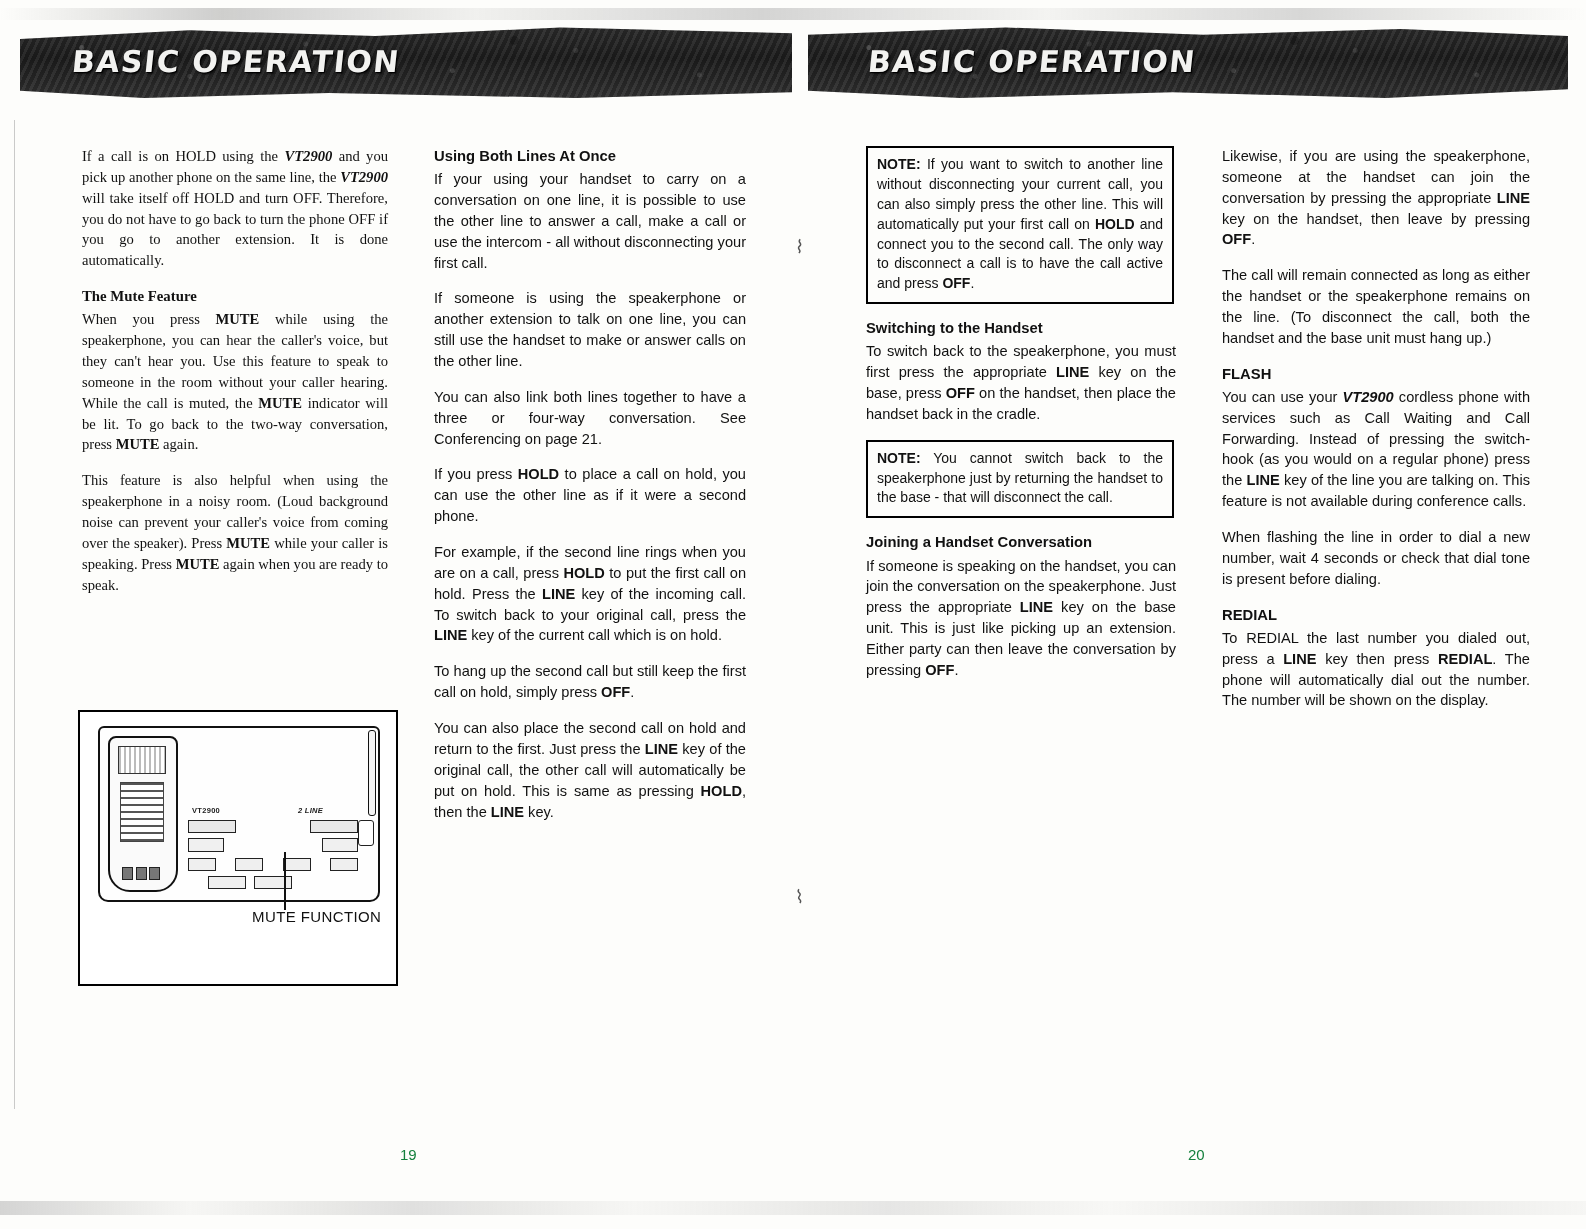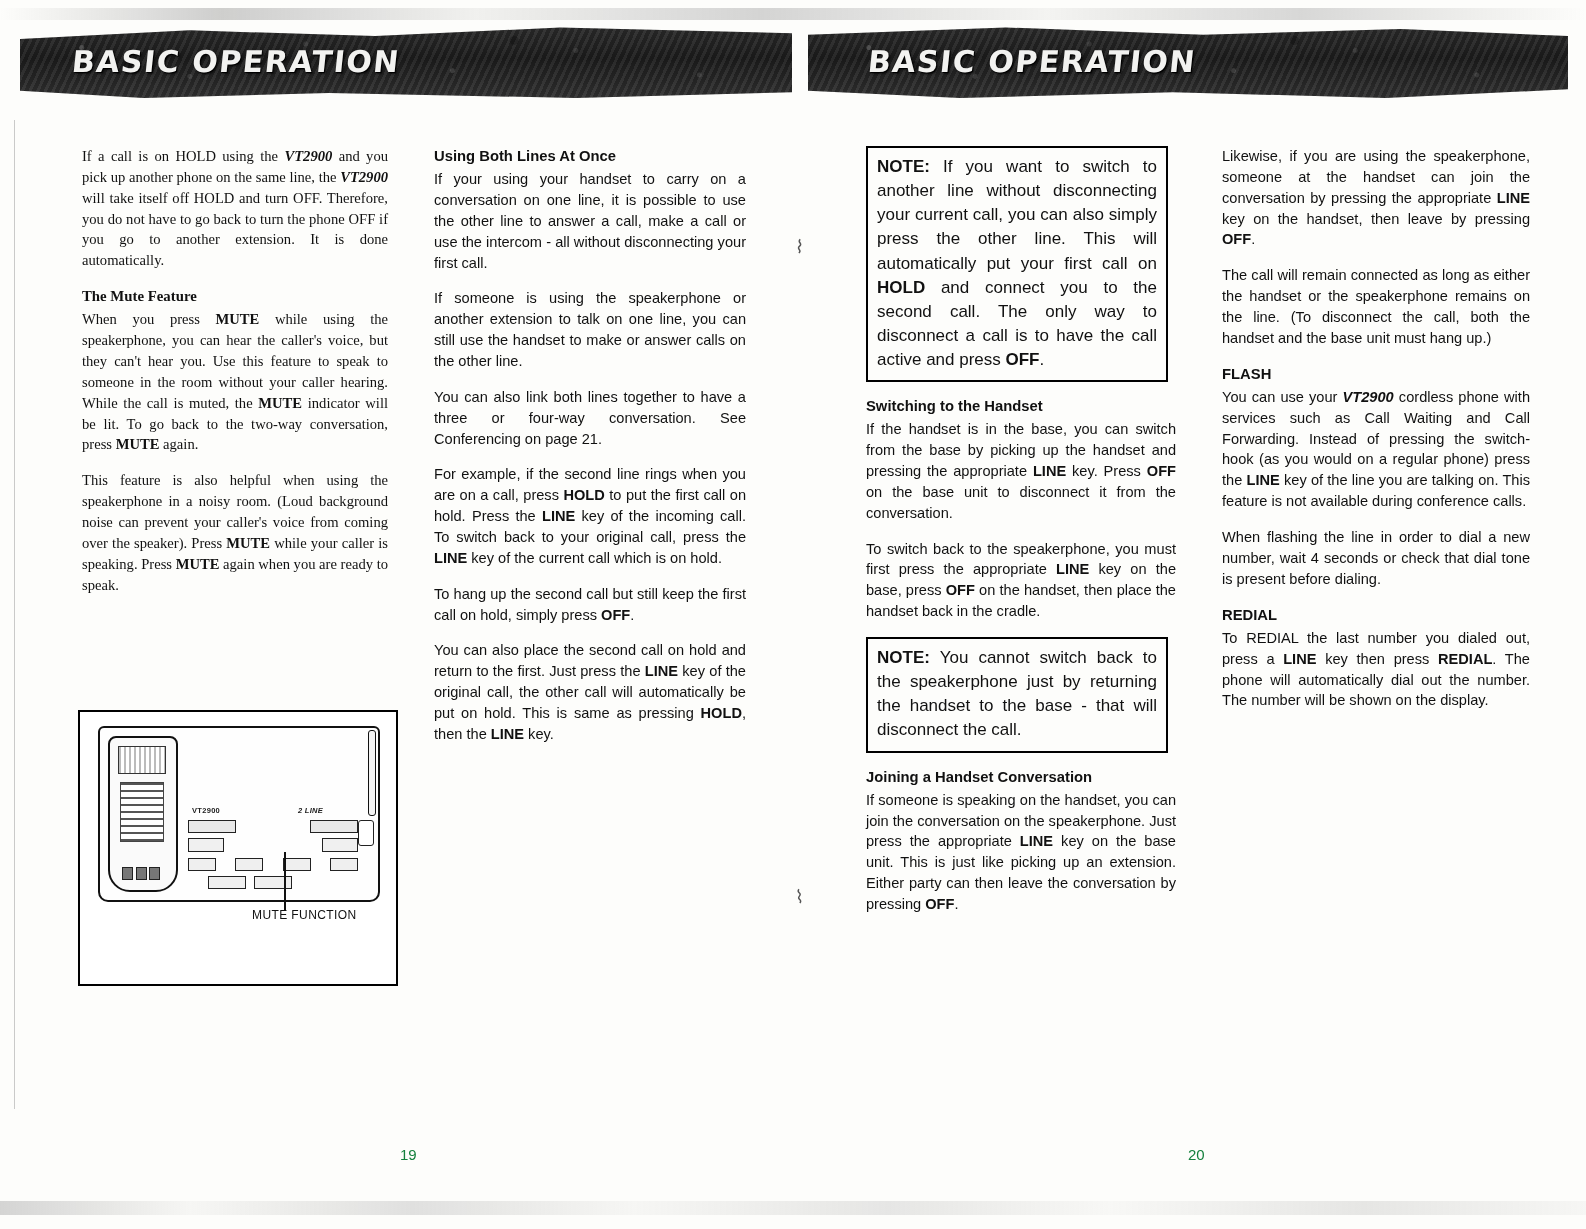--- a/index.html
+++ b/index.html
@@ -120,22 +120,22 @@
 
   #col1 { left: 82px;  top: 146px; width: 306px; font-family: Liberation Serif, serif; }
   #col2 { left: 434px; top: 146px; width: 312px; }
   #col3 { left: 866px; top: 146px; width: 310px; }
   #col4 { left: 1222px;top: 146px; width: 308px; }
 
   
   .note-box {
     border: 2px solid #000;
     padding: 7px 9px 8px 9px;
-    margin: 0 8px 14px 0;
-    font-size: 17px;
+    margin: 0 2px 14px 0;
+    font-size: 14px;
     line-height: 1.42;
     text-align: justify;
   }
 
   
   .figure {
     position: absolute;
     left: 78px;
     top: 710px;
     width: 316px;
@@ -236,21 +236,21 @@
     left: 204px;
     top: 140px;
     width: 1.5px;
     height: 58px;
     background: #111;
   }
   .callout-label {
     position: absolute;
     left: 172px;
     top: 196px;
-    font-size: 12px;
+    font-size: 15px;
     font-weight: normal;
     letter-spacing: .4px;
     color: #111;
   }
 
   
   .page-number {
     position: absolute;
     font-size: 15px;
     color: #15803d;
@@ -333,35 +333,35 @@
     <div class="callout-line"></div>
     <div class="callout-label">MUTE FUNCTION</div>
   </div>
 
   <div class="col" id="col2">
     <h3>Using Both Lines At Once</h3>
     <p>If your using your handset to carry on a conversation on one line, it is possible to use the other line to answer a call, make a call or use the intercom - all without disconnecting your first call.</p>
     <p>If someone is using the speakerphone or another extension to talk on one line, you can still use the handset to make or answer calls on the other line.</p>
     <p>You can also link both lines together to have a three or four-way conversation.  See Conferencing on page 21.</p>
 
+    <p><span>If you press </span><b>HOLD</b><span> to place a call on hold, you can use the other line as if it were a second phone.</span></p>
 
     <p><span>For example, if the second line rings when you are on a call, press </span><b>HOLD</b><span> to put the first call on hold.  Press the </span><b>LINE</b><span> key of the incoming call.  To switch back to your original call, press the </span><b>LINE</b><span> key of the current call which is on hold.</span></p>
 
     <p><span>To hang up the second call but still keep the first call on hold, simply press </span><b>OFF</b><span>.</span></p>
 
     <p><span>You can also place the second call on hold and return to the first.  Just press the </span><b>LINE</b><span> key of the original call, the other call will automatically be put on hold. This is same as pressing </span><b>HOLD</b><span>, then the </span><b>LINE</b><span> key.</span></p>
   </div>
 
   <div class="col" id="col3">
     <div class="note-box">
       <b>NOTE:</b><span> If you want to switch to another line without disconnecting your current call, you can also simply press the other line.  This will automatically put your first call on </span><b>HOLD</b><span> and connect you to the second call.  The only way to disconnect a call is to have the call active and press </span><b>OFF</b><span>.</span>
     </div>
 
     <h3>Switching to the Handset</h3>
-    <p><span>If the handset is in the base, you can switch from the base by picking up the handset and pressing the appropriate </span><b>LINE</b><span> key.  Press </span><b>OFF</b><span> on the base unit to disconnect it from the conversation.</span></p>
 
     <p><span>To switch back to the speakerphone, you must first press the appropriate </span><b>LINE</b><span> key on the base, press </span><b>OFF</b><span> on the handset, then place the handset back in the cradle.</span></p>
 
     <div class="note-box">
       <b>NOTE:</b><span>  You cannot switch back to the speakerphone just by returning the handset to the base - that will disconnect the call.</span>
     </div>
 
     <h3>Joining a Handset Conversation</h3>
     <p><span>If someone is speaking on the handset, you can join the conversation on the speakerphone.  Just press the appropriate </span><b>LINE</b><span> key on the base unit. This is just like picking up an extension. Either party can then leave the conversation by pressing </span><b>OFF</b><span>.</span></p>
   </div>

